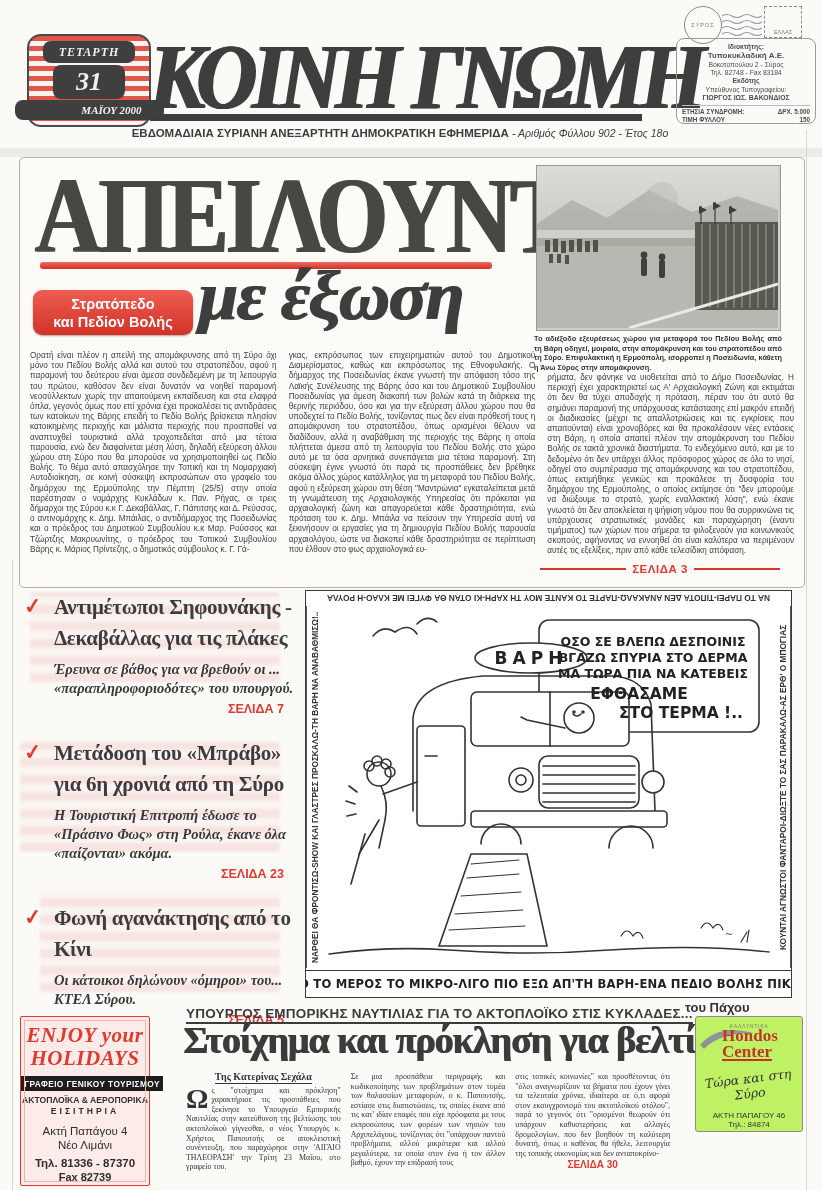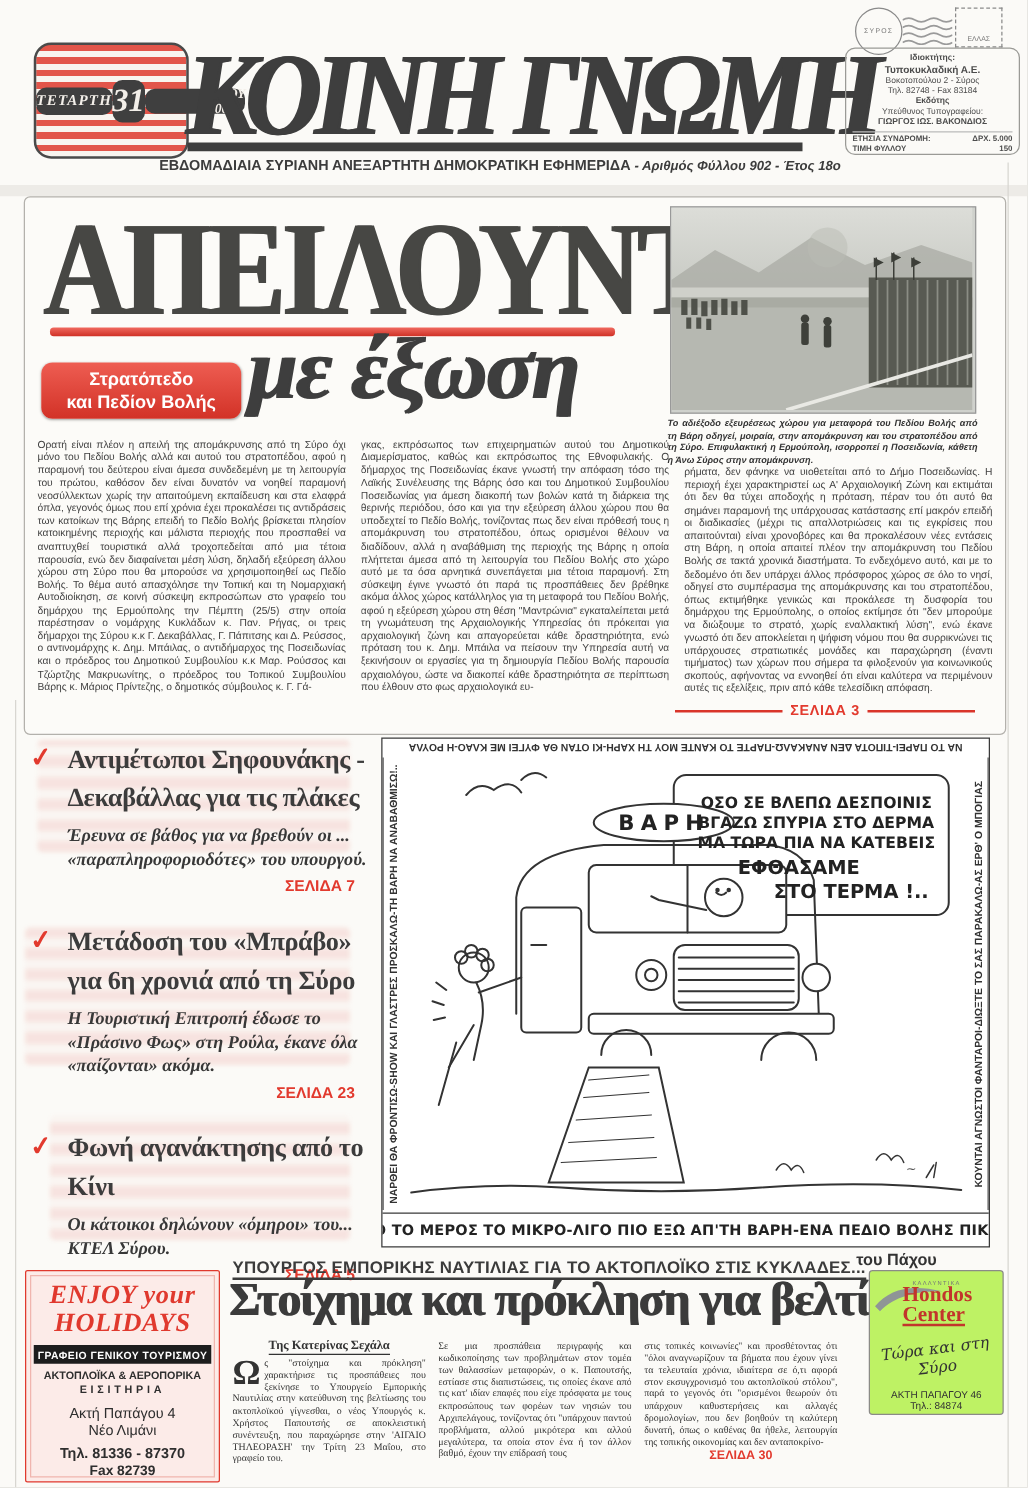--- a/index.html
+++ b/index.html
@@ -2,32 +2,32 @@
 <html><head>
 <meta charset="utf-8">
 <style>
   html,body{margin:0;padding:0;background:#e9e7e3;}
   .page{position:relative;width:822px;height:1190px;background:#fbfaf7;margin:0 auto;
         font-family:"Liberation Sans",sans-serif;color:#3b3b3b;overflow:hidden;outline:1px solid #c9c7c2;}
   .abs{position:absolute;}
   
   .datebox{left:27px;top:34px;width:124px;height:93px;border:2px solid #4a4a4a;border-radius:14px;
            background:repeating-linear-gradient(180deg,#e2554a 0 5px,#f8f4ef 5px 10px);
-           display:flex;flex-direction:row;align-items:center;justify-content:space-between;padding:5px 0;box-sizing:border-box;}
+           display:flex;flex-direction:column;align-items:center;justify-content:space-between;padding:5px 0;box-sizing:border-box;}
   .datebox .pill{background:#3f3f3f;color:#f3efe9;border-radius:8px;font-family:"Liberation Serif",serif;
            font-style:italic;font-weight:700;display:flex;align-items:center;justify-content:center;}
   .d-name{width:92px;height:22px;font-size:12px;letter-spacing:1px;}
   .d-num{width:72px;height:34px;font-size:26px;}
   .d-my{width:104px;height:20px;font-size:11px;padding-left:45px;}
   .masthead{left:148px;top:22px;font-family:"Liberation Serif",serif;font-style:italic;font-weight:900;
             font-size:84px;letter-spacing:-5px;color:#3e3e3e;white-space:nowrap;transform:scale(1.0,1.12);
             transform-origin:left top;text-shadow:2.5px 0 0 #3e3e3e,1px 0 0 #3e3e3e;}
   .mast-bar{left:150px;top:114px;width:492px;height:7px;background:#3e3e3e;}
   .subtitle{left:120px;top:127px;width:560px;text-align:center;font-size:11.5px;font-weight:700;color:#3c3c3c;}
-  .subtitle .iss{font-weight:700;font-style:italic;font-size:10.5px;}
+  .subtitle .iss{font-weight:400;font-style:italic;font-size:10.5px;}
   .postmark{left:684px;top:6px;width:36px;height:36px;border:1px solid #8a8a8a;border-radius:50%;
             display:flex;align-items:center;justify-content:center;font-size:5.5px;color:#777;letter-spacing:1px;}
   .waves{left:722px;top:12px;}
   .stampbox{left:764px;top:6px;width:38px;height:32px;border:1px dashed #8a8a8a;display:flex;align-items:flex-end;
             justify-content:center;font-size:5.5px;color:#777;padding-bottom:2px;box-sizing:border-box;}
   .infobox{left:676px;top:38px;width:140px;height:86px;border:1px solid #9a9a96;border-radius:8px;
            padding:4px 5px;box-sizing:border-box;text-align:center;color:#4c4c4c;}
   .infobox .t7{font-size:6.8px;line-height:8.3px;}
   .infobox .b7{font-size:6.8px;line-height:8.3px;font-weight:700;}
   .infobox .b8{font-size:8px;line-height:9.5px;font-weight:700;}
@@ -39,21 +39,21 @@
   .lead-head{left:14px;top:-4px;font-family:"Liberation Serif",serif;font-weight:900;font-size:94px;
              letter-spacing:-3px;color:#474744;white-space:nowrap;transform:scale(0.98,1.14);transform-origin:left top;
              text-shadow:2px 0 0 #474744;}
   .lead-redbar{left:20px;top:104px;width:452px;height:7px;background:linear-gradient(180deg,#f0695f,#cf3126);border-radius:3px;}
   .kickerbox{left:13px;top:132px;width:160px;height:45px;background:linear-gradient(180deg,#ee5d52,#d23227);
              border-radius:9px;color:#fff;font-weight:800;font-size:14.5px;line-height:18px;display:flex;
              flex-direction:column;align-items:center;justify-content:center;box-shadow:0 1px 2px rgba(0,0,0,.35);}
   .lead-head2{left:178px;top:98px;font-family:"Liberation Serif",serif;font-style:italic;font-weight:900;
               font-size:70px;letter-spacing:-1px;color:#3e3e3e;white-space:nowrap;text-shadow:2px 0 0 #3e3e3e;}
   .photo{left:516px;top:7px;width:243px;height:164px;border:1px solid #999;background:#cfd1cc;}
-  .photo-cap{left:514px;top:176px;width:248px;font-size:7.3px;line-height:9.6px;font-weight:700;color:#333;text-align:justify;font-style:italic;}
+  .photo-cap{left:514px;top:176px;width:248px;font-size:7.3px;line-height:9.6px;font-weight:700;color:#333;text-align:justify;}
   .leadcols{left:10px;top:193px;width:764px;height:212px;display:flex;gap:12px;overflow:hidden;}
   .leadcols .col{flex:1;font-size:8.2px;line-height:10.2px;text-align:justify;color:#3f3f3f;overflow:hidden;}
   .leadcols .col3{padding-top:22px;box-sizing:border-box;}
   .pageref-row{left:520px;top:405px;width:240px;display:flex;align-items:center;gap:6px;}
   .pageref-row .dash{flex:1;height:2px;background:#d9352a;}
   .pageref{color:#e23a2e;font-weight:800;font-size:11.5px;letter-spacing:.5px;white-space:nowrap;}
   
   .sidebar{left:20px;top:592px;width:282px;height:412px;}
   .ghost{position:absolute;border-radius:4px;filter:blur(1.6px);
          background:repeating-linear-gradient(0deg,rgba(226,96,86,.14) 0 9px,rgba(226,96,86,.03) 9px 17px);}
@@ -84,21 +84,21 @@
               border-bottom:2px solid #3b3b3b;padding-bottom:1px;white-space:nowrap;}
   .nav-head{left:183px;top:1018px;font-family:"Liberation Serif",serif;font-weight:900;font-size:38px;
             letter-spacing:-1px;color:#3b3b3b;white-space:nowrap;text-shadow:1px 0 0 #3b3b3b;}
   .navcols{left:186px;top:1072px;width:484px;height:112px;display:flex;gap:10px;overflow:hidden;}
   .navcols .ncol{flex:1;font-family:"Liberation Serif",serif;font-size:7.9px;line-height:9.6px;text-align:justify;color:#333;overflow:hidden;}
   .byline{display:block;text-align:center;font-weight:700;font-size:10px;margin-bottom:4px;}
   .byline span{border-bottom:1px solid #333;padding-bottom:1px;}
   .dropcap{float:left;font-size:28px;line-height:24px;font-weight:700;margin:1px 3px 0 0;font-family:"Liberation Serif",serif;}
   .nav-ref{text-align:center;color:#e23a2e;font-weight:800;font-size:10px;font-family:"Liberation Sans",sans-serif;margin-top:2px;}
   
-  .ad-holidays{left:20px;top:1016px;width:156px;height:170px;background:#fcebe8;border:1.5px solid #e0392e;
+  .ad-holidays{left:20px;top:1016px;width:130px;height:170px;background:#fcebe8;border:1.5px solid #e0392e;
                border-radius:2px;box-sizing:border-box;text-align:center;padding-top:7px;outline:1px solid #f0b5ae;outline-offset:-5px;}
   .ah-line{color:#e0392e;font-weight:900;font-style:italic;font-size:21px;line-height:23px;letter-spacing:.5px;
            font-family:"Liberation Serif",serif;}
   .ah-banner{margin:6px auto 4px;width:142px;height:15px;background:#1d1d1d;color:#fff;font-size:8.3px;font-weight:700;
              display:flex;align-items:center;justify-content:center;letter-spacing:.4px;}
   .ah-serv{font-size:8.6px;font-weight:700;color:#2e2e2e;line-height:11px;}
   .ah-serv2{font-size:8.6px;font-weight:700;color:#2e2e2e;letter-spacing:3px;line-height:11px;}
   .ah-addr{font-size:11.5px;color:#2e2e2e;line-height:14px;margin-top:7px;}
   .ah-tel{font-size:11.5px;font-weight:700;color:#2e2e2e;margin-top:5px;}
   .ah-fax{font-size:11px;font-weight:700;color:#2e2e2e;margin-top:2px;}

